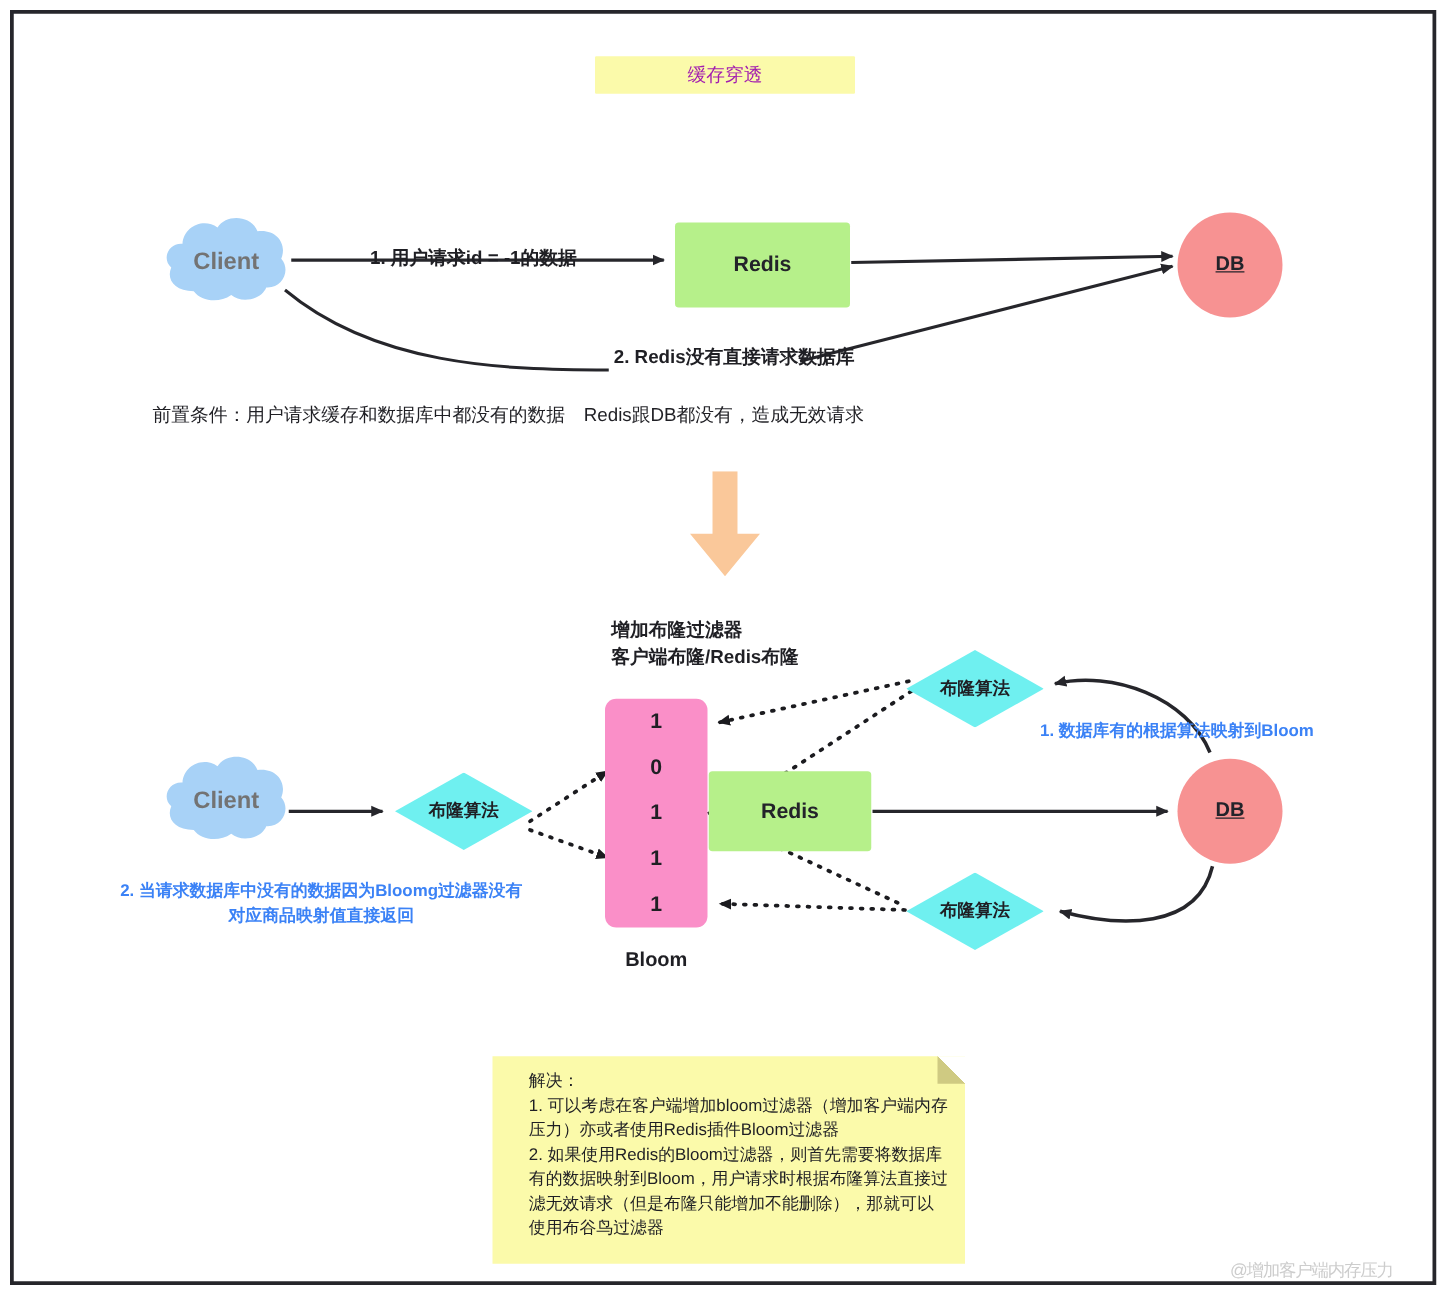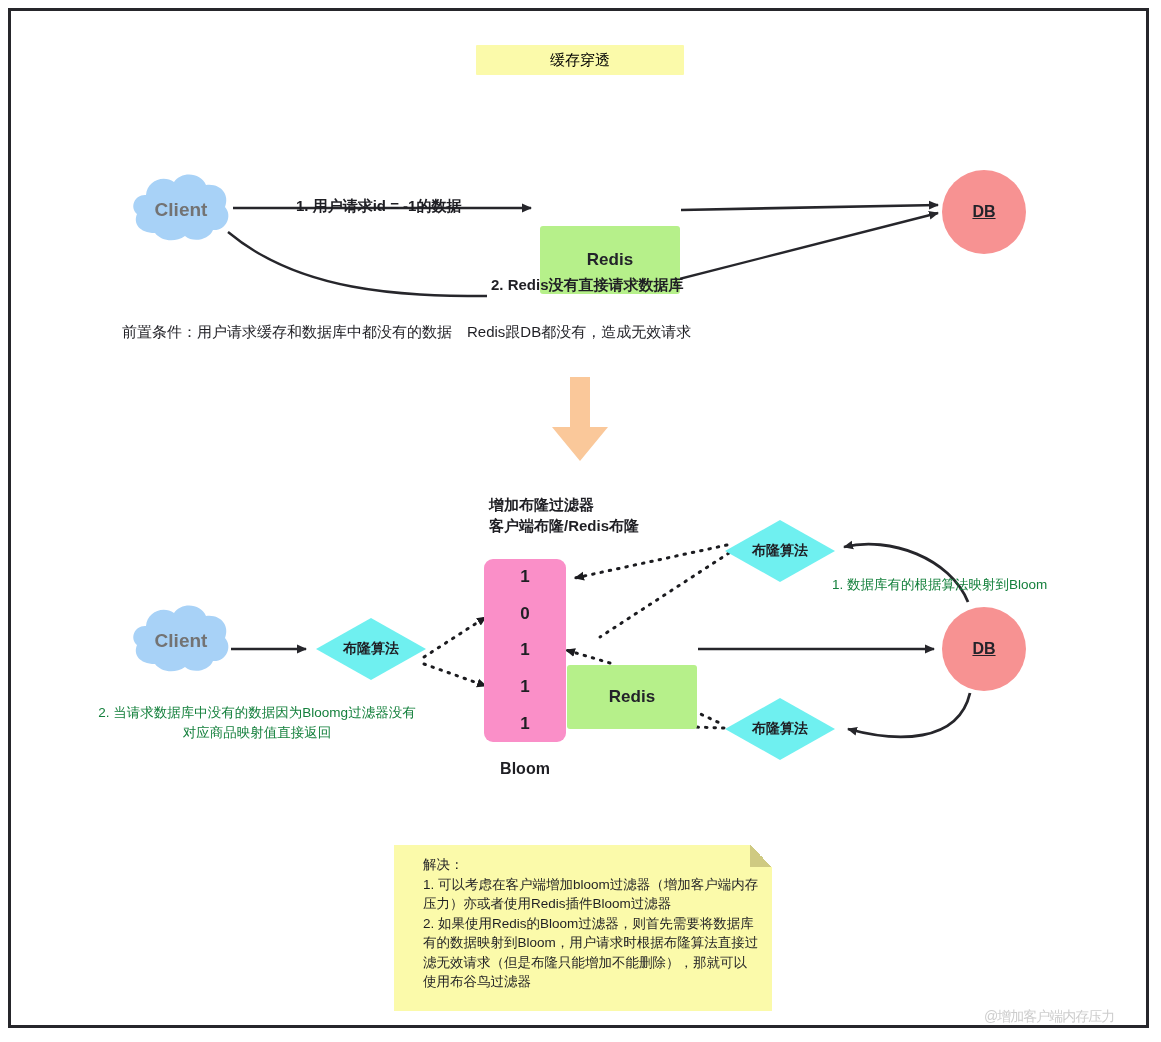--- a/index.html
+++ b/index.html
@@ -37,21 +37,21 @@
     width: 1161px;
     height: 1042px;
     pointer-events: none;
   }
   .node {
     position: absolute;
     display: flex;
     align-items: center;
     justify-content: center;
     box-sizing: border-box;
-    color: #000000;
+    color: #a21caf;
     font-weight: 700;
   }
   
   .title-banner {
     left: 476px; top: 45px;
     width: 208px; height: 30px;
     background: #fbfaaa;
     font-size: 15px;
     font-weight: 400;
     border-radius: 1px;
@@ -70,21 +70,20 @@
   #cloud-top { left: 127px; top: 167px; }
   #cloud-bottom { left: 127px; top: 598px; }
 
   
   .redis-box {
     background: #b6f08a;
     font-size: 17px;
     font-weight: 600;
     color: #23232a;
     border-radius: 3px;
-    margin-top: 48px;
   }
   #redis-top { left: 540px; top: 178px; width: 140px; height: 68px; }
   #redis-bottom { left: 567px; top: 617px; width: 130px; height: 64px; }
 
   
   .db-circle {
     background: #f79292;
     border-radius: 50%;
     font-size: 16px;
     font-weight: 600;
@@ -170,23 +169,23 @@
     left: 489px; top: 494px;
     font-size: 15px;
     font-weight: 600;
     color: #1f1f24;
     line-height: 21px;
     white-space: nowrap;
   }
 
   .red-note {
     position: absolute;
-    color: #15803d;
+    color: #3b82f6;
     font-size: 13.5px;
-    font-weight: 400;
+    font-weight: 700;
     white-space: nowrap;
   }
   #red-note-1 { left: 832px; top: 576px; }
   #red-note-2 { left: 92px; top: 703px; text-align: center; line-height: 20px; white-space: normal; width: 330px;}
 
   
   #orange-arrow {
     position: absolute;
     left: 548px; top: 377px;
     width: 64px; height: 84px;

